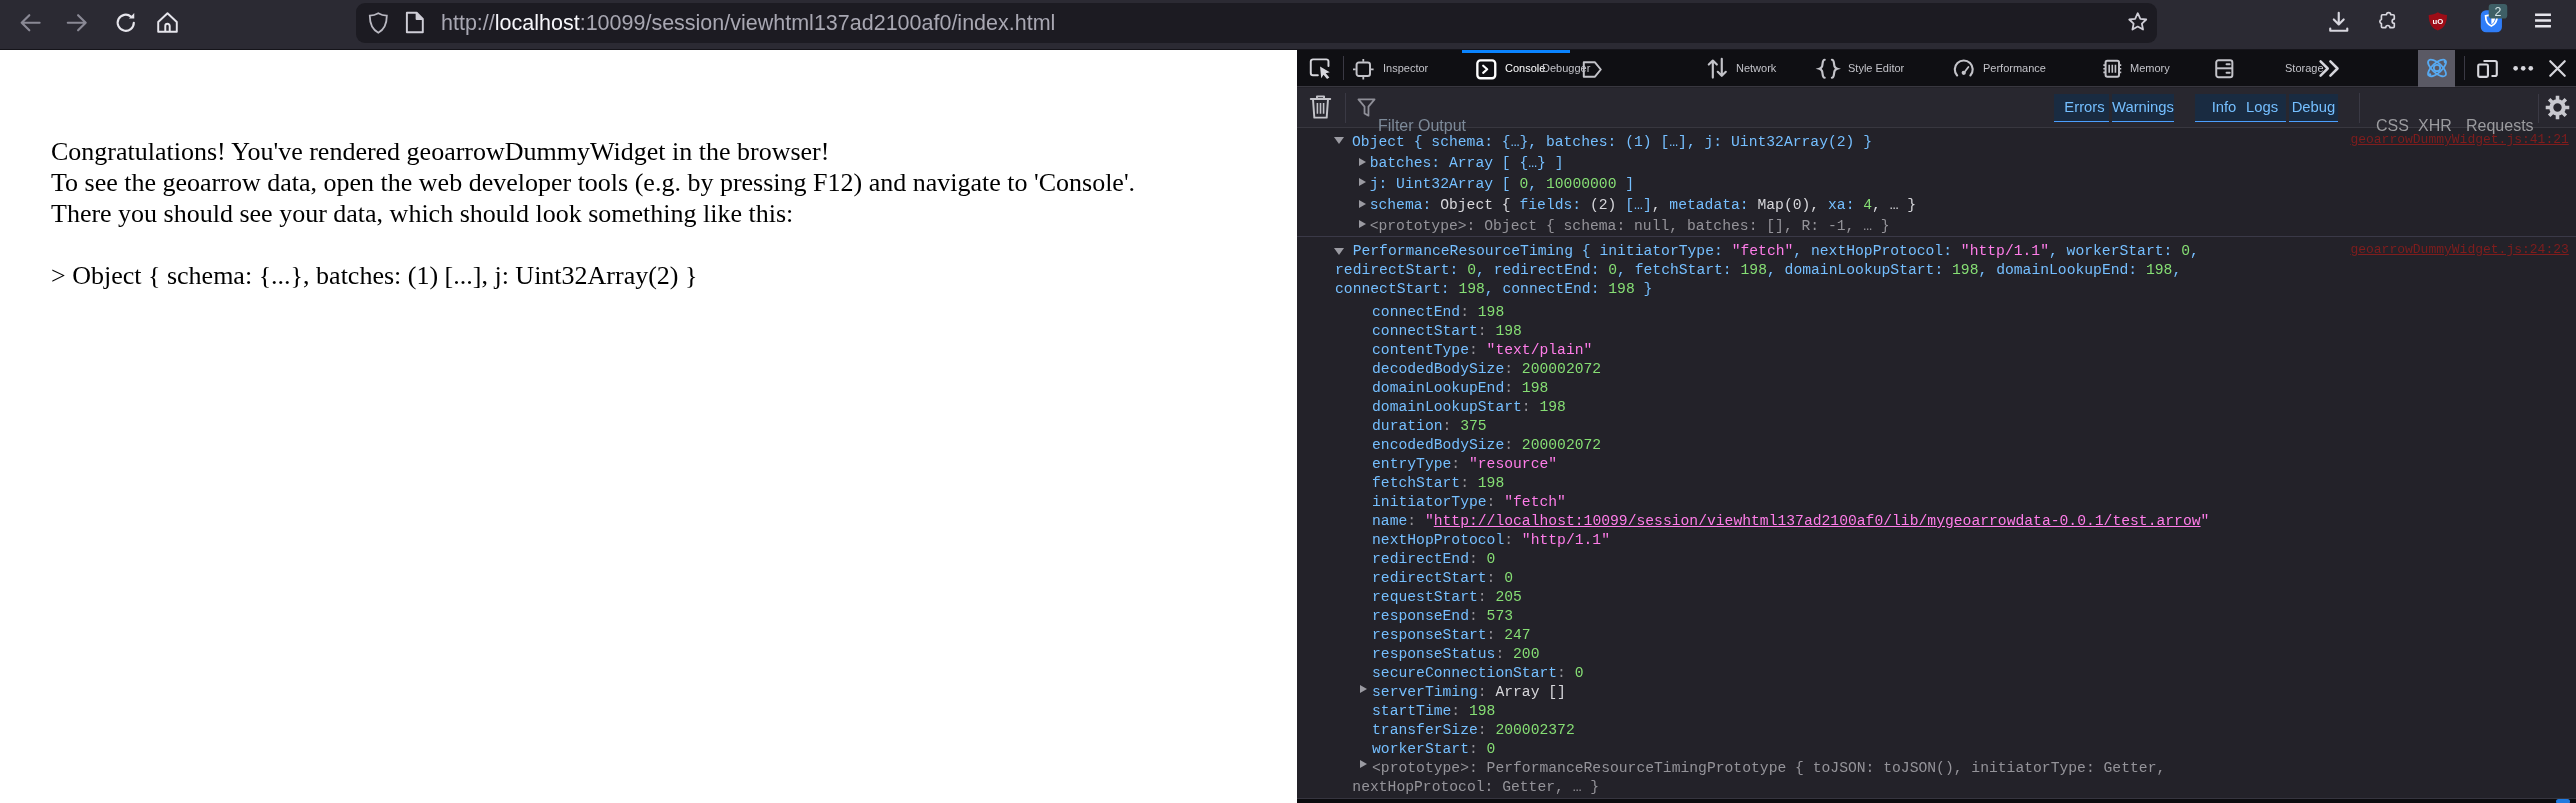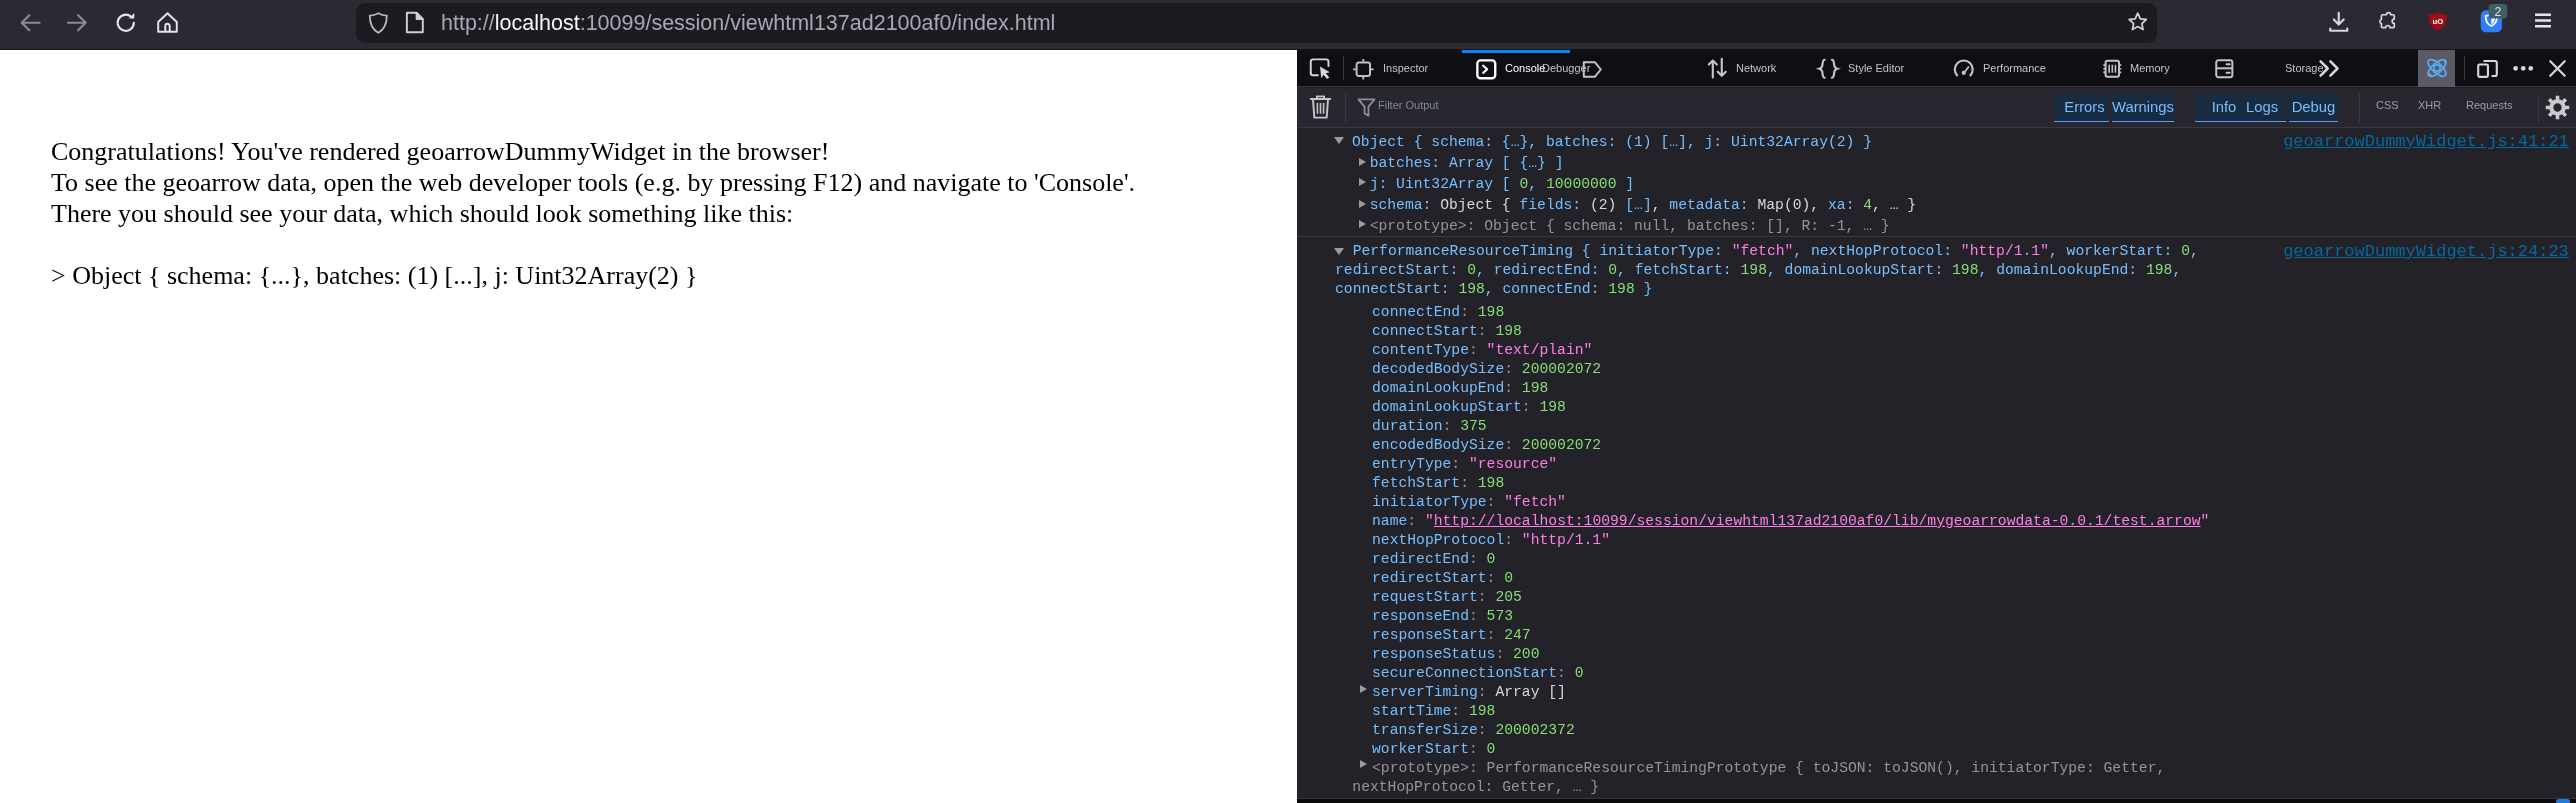--- a/index.html
+++ b/index.html
@@ -16,26 +16,26 @@
 
 #dt { position:absolute; left:1297px; top:50px; width:1279px; height:754px; background:#232229; }
 #dtTabs { position:absolute; left:1297px; top:50px; width:1279px; height:37px; background:#0f0f13; border-bottom:0.9px solid #38373f; }
 #dtFilter { position:absolute; left:1297px; top:88px; width:1279px; height:40px; background:#28272f; border-bottom:0.9px solid #38373f; }
 #dtInput { position:absolute; left:1297px; top:798px; width:1279px; height:5.4px; background:#0b0b0e; border-top:0.9px solid #36353f; }
 .sepline { position:absolute; top:236px; left:1297px; width:1279px; height:0.9px; background:#3a3947; }
 .tabline { position:absolute; left:1462px; top:50px; width:108px; height:2.7px; background:#0a84ff; }
 .graybox { position:absolute; left:2418px; top:50px; width:37px; height:37px; background:#5a5964; }
 .vsep { position:absolute; width:0.9px; background:#3a3944; }
 .tlabel { position:absolute; top:59px; height:19.7px; line-height:19.7px; font-size:11px; color:#c3c3c9; white-space:pre; }
-.flabel { position:absolute; top:96px; height:19.7px; line-height:19.7px; font-size:11px; color:#9b9b9f; white-space:pre;text-align:right; }
+.flabel { position:absolute; top:116px; height:19.7px; line-height:19.7px; font-size:16px; color:#9b9b9f; white-space:pre;text-align:right; }
 .fbtn { position:absolute; top:94px; height:28px; background:#192b41; border-bottom:1.8px solid #4c9ffe; color:#75bfff; font-size:14.8px; text-align:center; line-height:26px; }
 
 pre.con { position:absolute; font-family:Liberation Mono, monospace; font-size:14.7px; color:#d7d7db; }
 .b { color:#75bfff; } .g { color:#86de74; } .p { color:#ff7de9; } .gy { color:#949399; } .w { color:#d7d7db; }
-.lnk { position:absolute; font-family:"Liberation Mono",monospace; font-size:17px; color:#0369a1; text-decoration:underline; }
+.lnk { position:absolute; font-family:"Liberation Mono",monospace; font-size:13px; color:#7f1d1d; text-decoration:underline; }
 .tri-d { position:absolute; width:0; height:0; border-left:5.8px solid transparent; border-right:5.8px solid transparent; border-top:7.2px solid #9b9ba2; }
 .tri-r { position:absolute; width:0; height:0; border-top:4.9px solid transparent; border-bottom:4.9px solid transparent; border-left:7.2px solid #9b9ba2; }
 svg { position:absolute; overflow:visible; }
 </style></head>
 <body>
 <div id="root">
 
   <div id="toolbar">
     <div id="urlbar"></div>
     <div id="urltext"><span>http://</span><b>localhost</b><span>:10099/session/viewhtml137ad2100af0/index.html</span></div>

